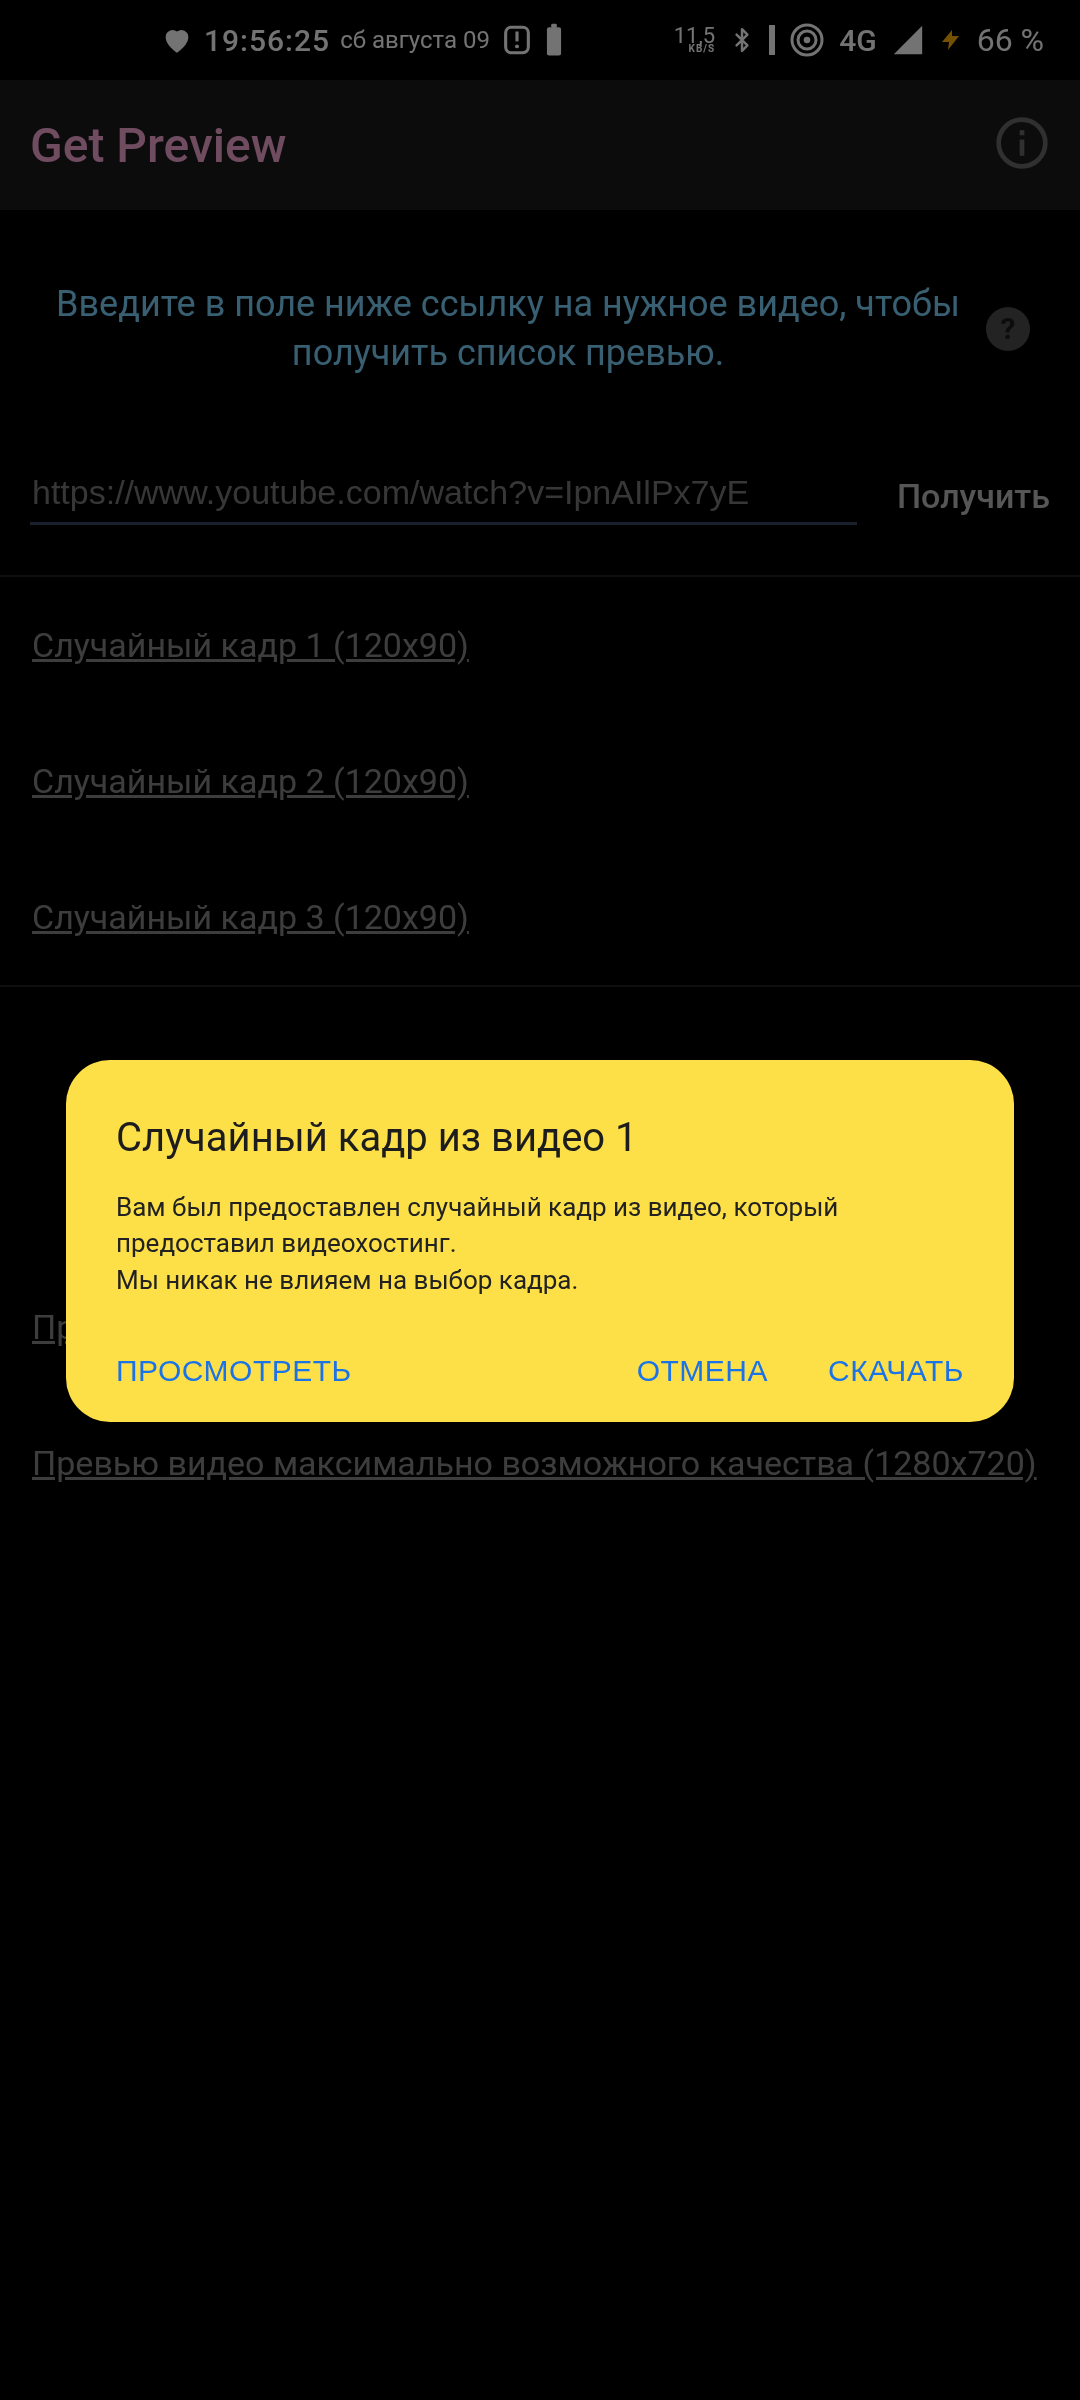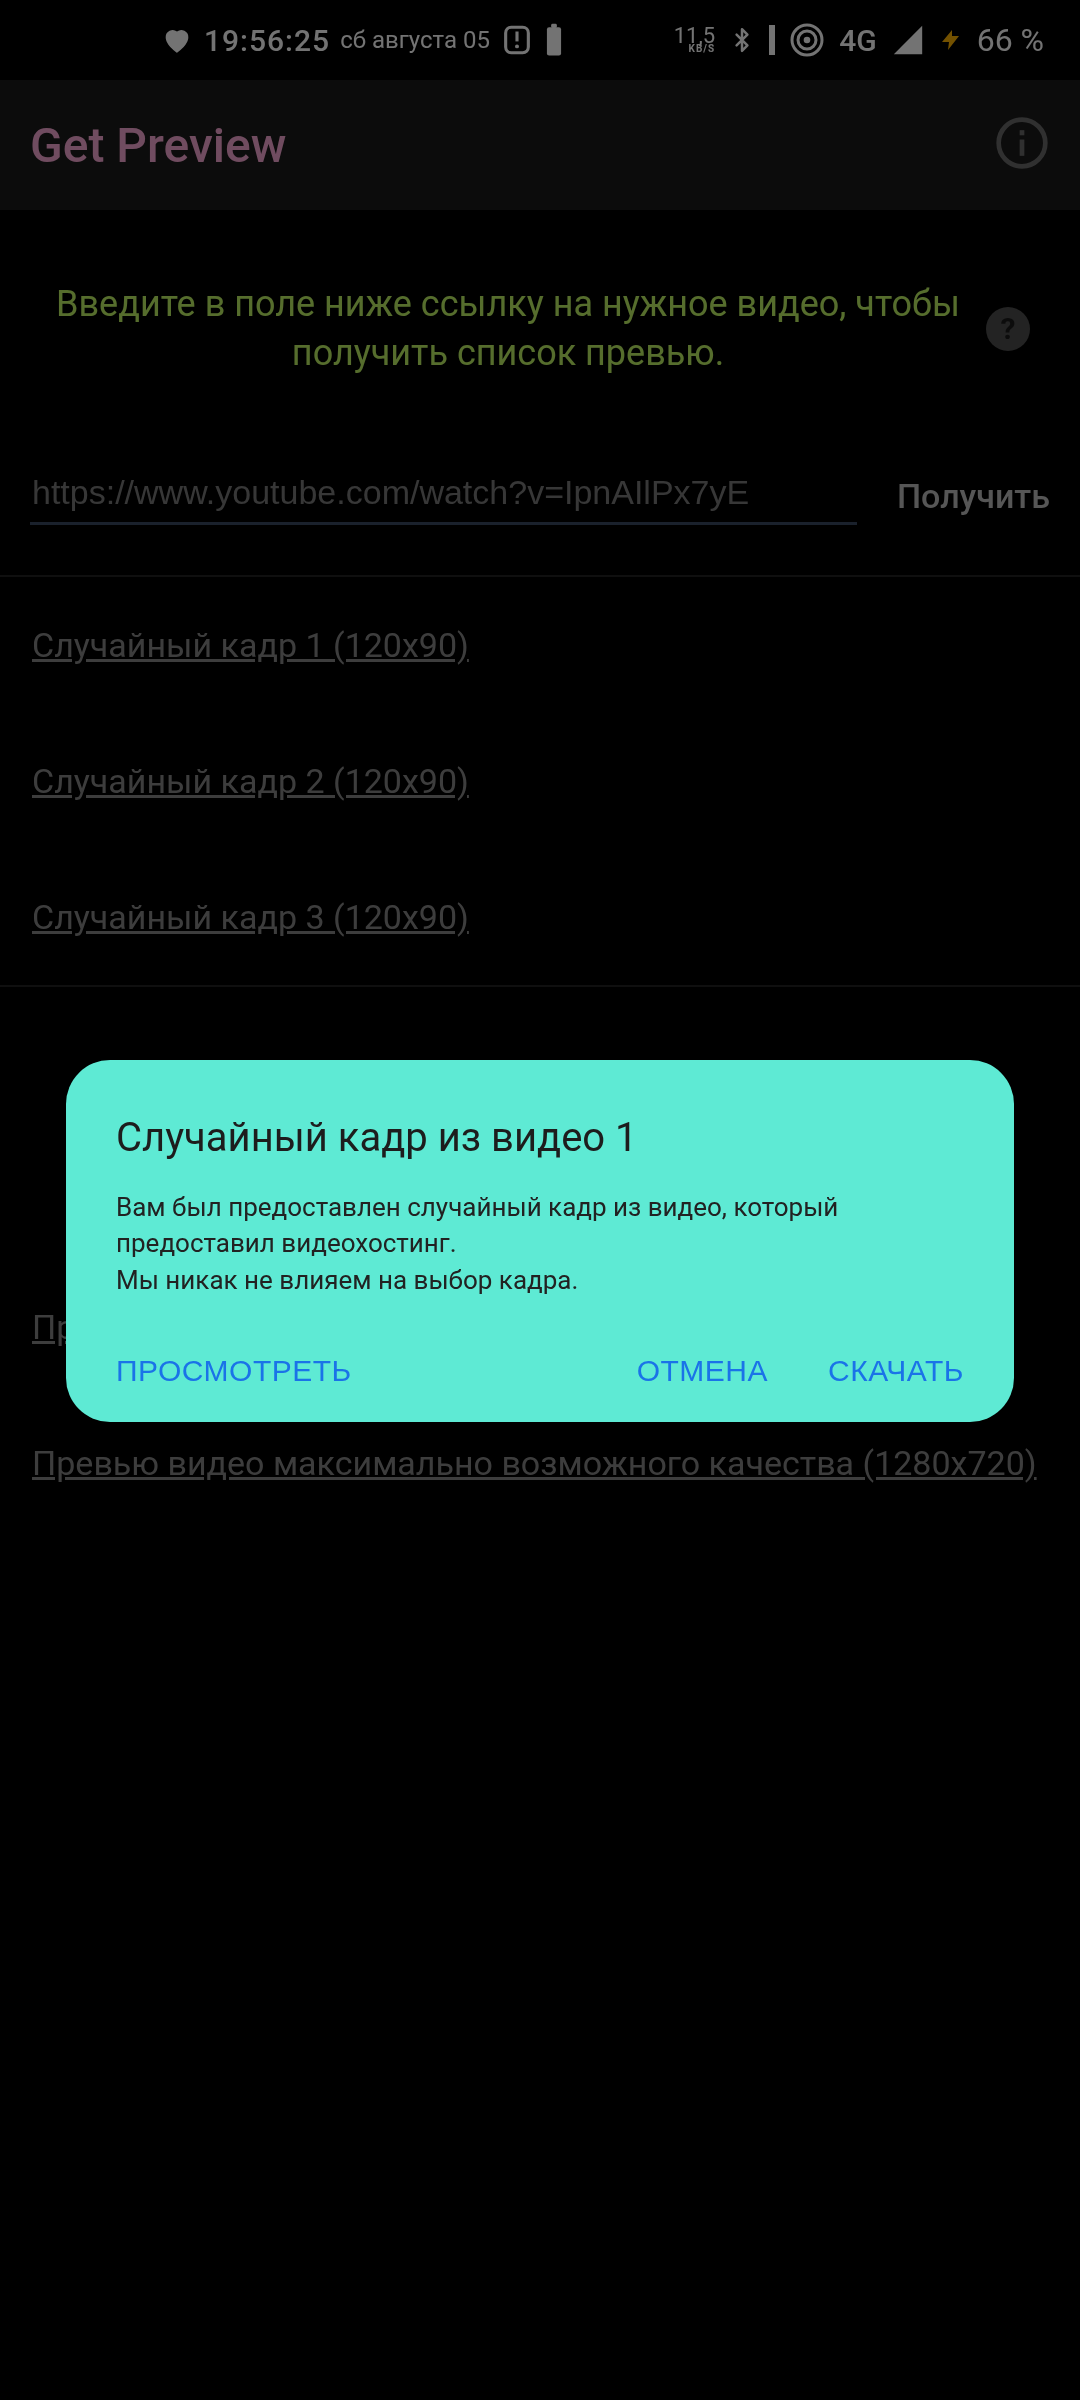--- a/index.html
+++ b/index.html
@@ -50,21 +50,21 @@
   .intro {
     padding: 70px 50px 50px;
     display:flex;
     align-items:center;
     gap:20px;
   }
   .intro-text {
     flex:1;
     text-align:center;
     font-size:36px;
-    color:#bef264;
+    color:#7dd3fc;
     line-height:1.35;
   }
   .help-badge {
     width:44px; height:44px; border-radius:50%;
     background:#4e4e4e; color:#1c1c1c;
     display:flex; align-items:center; justify-content:center;
     font-size:30px; font-weight:700;
   }
 
   .url-row {
@@ -114,21 +114,21 @@
     position:absolute;
     inset:0;
     background:rgba(0,0,0,0.55);
     z-index:10;
   }
   .dialog {
     position:absolute;
     z-index:20;
     left:66px; right:66px;
     top:1060px;
-    background:#5eead4;
+    background:#fde047;
     border-radius:44px;
     padding:54px 50px 34px;
     color:#1d1d1d;
   }
   .dialog-title { font-size:40px; font-weight:400; margin-bottom:28px; }
   .dialog-body  { font-size:26px; line-height:1.4; color:#222; white-space:pre-line; }
   .dialog-actions {
     display:flex;
     margin-top:56px;
     gap:60px;
@@ -147,21 +147,21 @@
 <body>
 
 <div class="status-bar">
   <div class="status-left">
     <span>
       <svg width="34" height="34" viewBox="0 0 24 24" fill="#fff">
           <path d="M12 21s-8-5.3-8-11a5 5 0 0 1 8-4 5 5 0 0 1 8 4c0 5.7-8 11-8 11z"></path>
         </svg>
     </span>
     <span class="clock">19:56:25</span>
-    <span class="date">сб августа 05</span>
+    <span class="date">сб августа 09</span>
     <span>
       <svg width="34" height="34" viewBox="0 0 24 24" fill="none" stroke="#fff" stroke-width="2.2">
           <rect x="4" y="3" width="16" height="18" rx="4"></rect>
           <path d="M12 6v7"></path>
           <circle cx="12" cy="16.5" r="1.4" fill="#fff" stroke="none"></circle>
         </svg>
     </span>
     <span>
       <svg width="20" height="34" viewBox="0 0 12 24" fill="#fff">
           <rect x="1" y="3" width="10" height="20" rx="1.5"></rect>

